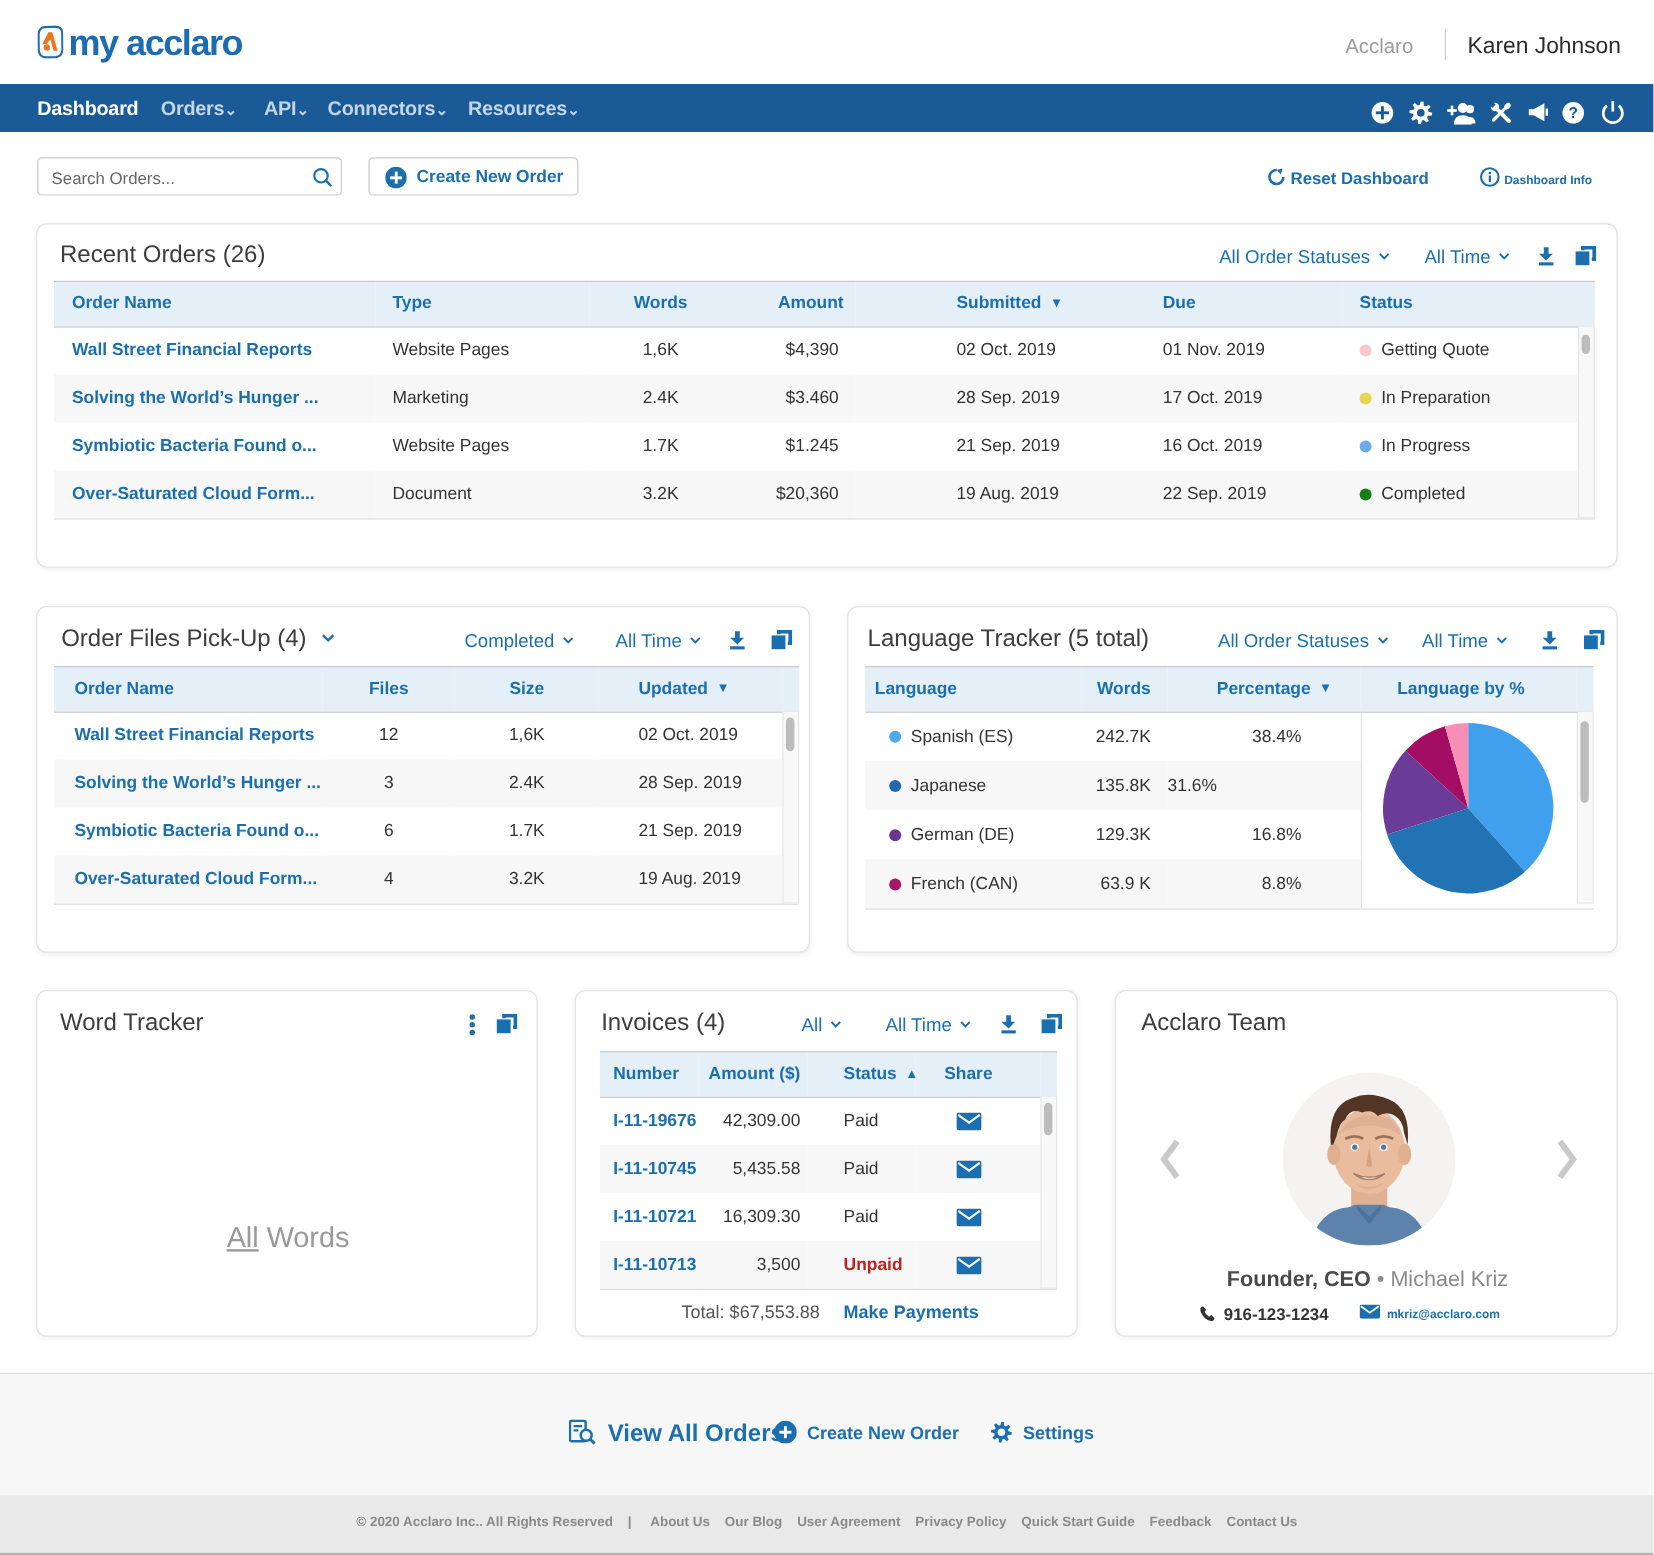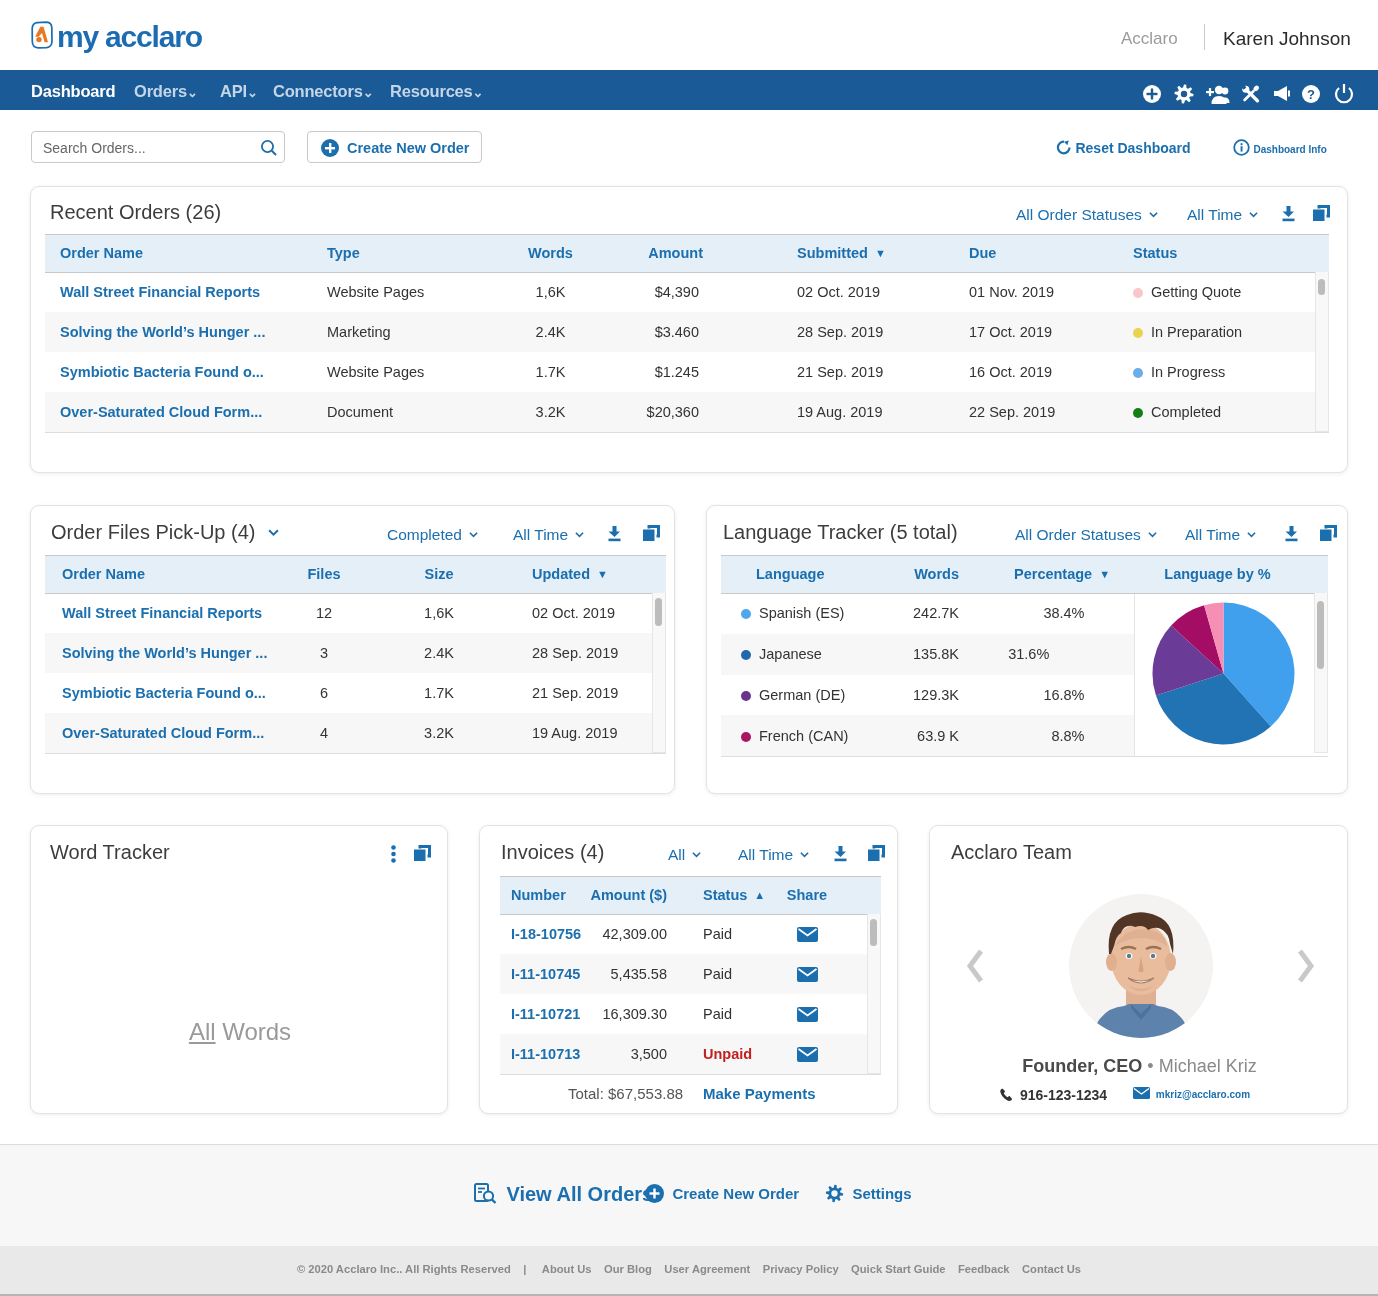--- a/index.html
+++ b/index.html
@@ -254,39 +254,39 @@
   <div class="abs" style="left:14px;top:49px;">
     <table style="width:593px;">
       <colgroup>
           <col style="width:180px">
           <col style="width:72px">
           <col style="width:161px">
           <col style="width:180px">
         </colgroup>
       <thead>
           <tr>
-        <th style="padding-left:35px;">Language</th>
+        <th style="padding-left:8px;">Language</th>
         <th style="text-align:right;padding-right:14px;">Words</th>
         <th style="padding-left:41px;">Percentage <span class="sorttri">▼</span></th>
         <th style="text-align:center;padding-right:13px;">Language by %</th>
       </tr>
         </thead>
       <tbody>
         <tr>
           <td style="padding-left:20px;"><span class="dot" style="background:#4fa8ec;"></span>Spanish (ES)</td>
             <td style="text-align:right;padding-right:14px;">242.7K</td>
             <td style="text-align:right;padding-right:49px;">38.4%</td>
           <td rowspan="4" style="background:#fff;border-left:1px solid #e5e5e5;padding:0;">
             <svg width="179" height="160" viewBox="0 0 179 160"></svg>
           </td>
         </tr>
         <tr>
             <td style="padding-left:20px;"><span class="dot" style="background:#2368ae;"></span>Japanese</td>
             <td style="text-align:right;padding-right:14px;">135.8K</td>
-            <td style="text-align:center;padding-right:49px;">31.6%</td>
+            <td style="text-align:left;padding-right:49px;">31.6%</td>
           </tr>
         <tr>
             <td style="padding-left:20px;"><span class="dot" style="background:#68368f;"></span>German (DE)</td>
             <td style="text-align:right;padding-right:14px;">129.3K</td>
             <td style="text-align:right;padding-right:49px;">16.8%</td>
           </tr>
         <tr>
             <td style="padding-left:20px;"><span class="dot" style="background:#a81666;"></span>French (CAN)</td>
             <td style="text-align:right;padding-right:14px;">63.9 K</td>
             <td style="text-align:right;padding-right:49px;">8.8%</td>
@@ -351,21 +351,21 @@
       <thead>
           <tr>
         <th style="padding-left:11px;">Number</th>
         <th style="text-align:right;padding-right:6px;">Amount ($)</th>
         <th style="padding-left:30px;">Status <span class="sorttri">▲</span></th>
         <th style="text-align:center;padding-right:16px;">Share</th>
       </tr>
         </thead>
       <tbody>
         <tr>
-            <td style="padding-left:11px;" class="oname">I-18-10756</td>
+            <td style="padding-left:11px;" class="oname">I-11-19676</td>
             <td style="text-align:right;padding-right:6px;">42,309.00</td>
             <td style="padding-left:30px;">Paid</td>
             <td style="text-align:center;padding-right:16px;"><svg width="21" height="15" viewBox="0 0 21 15" style="vertical-align:middle;">
                 <rect width="21" height="15" rx="2" fill="#1b6fae"></rect>
                 <path d="M1.5 2 L10.5 8.5 L19.5 2" fill="none" stroke="#fff" stroke-width="1.8"></path>
               </svg></td>
           </tr>
         <tr>
             <td style="padding-left:11px;" class="oname">I-11-10745</td>
             <td style="text-align:right;padding-right:6px;">5,435.58</td>

